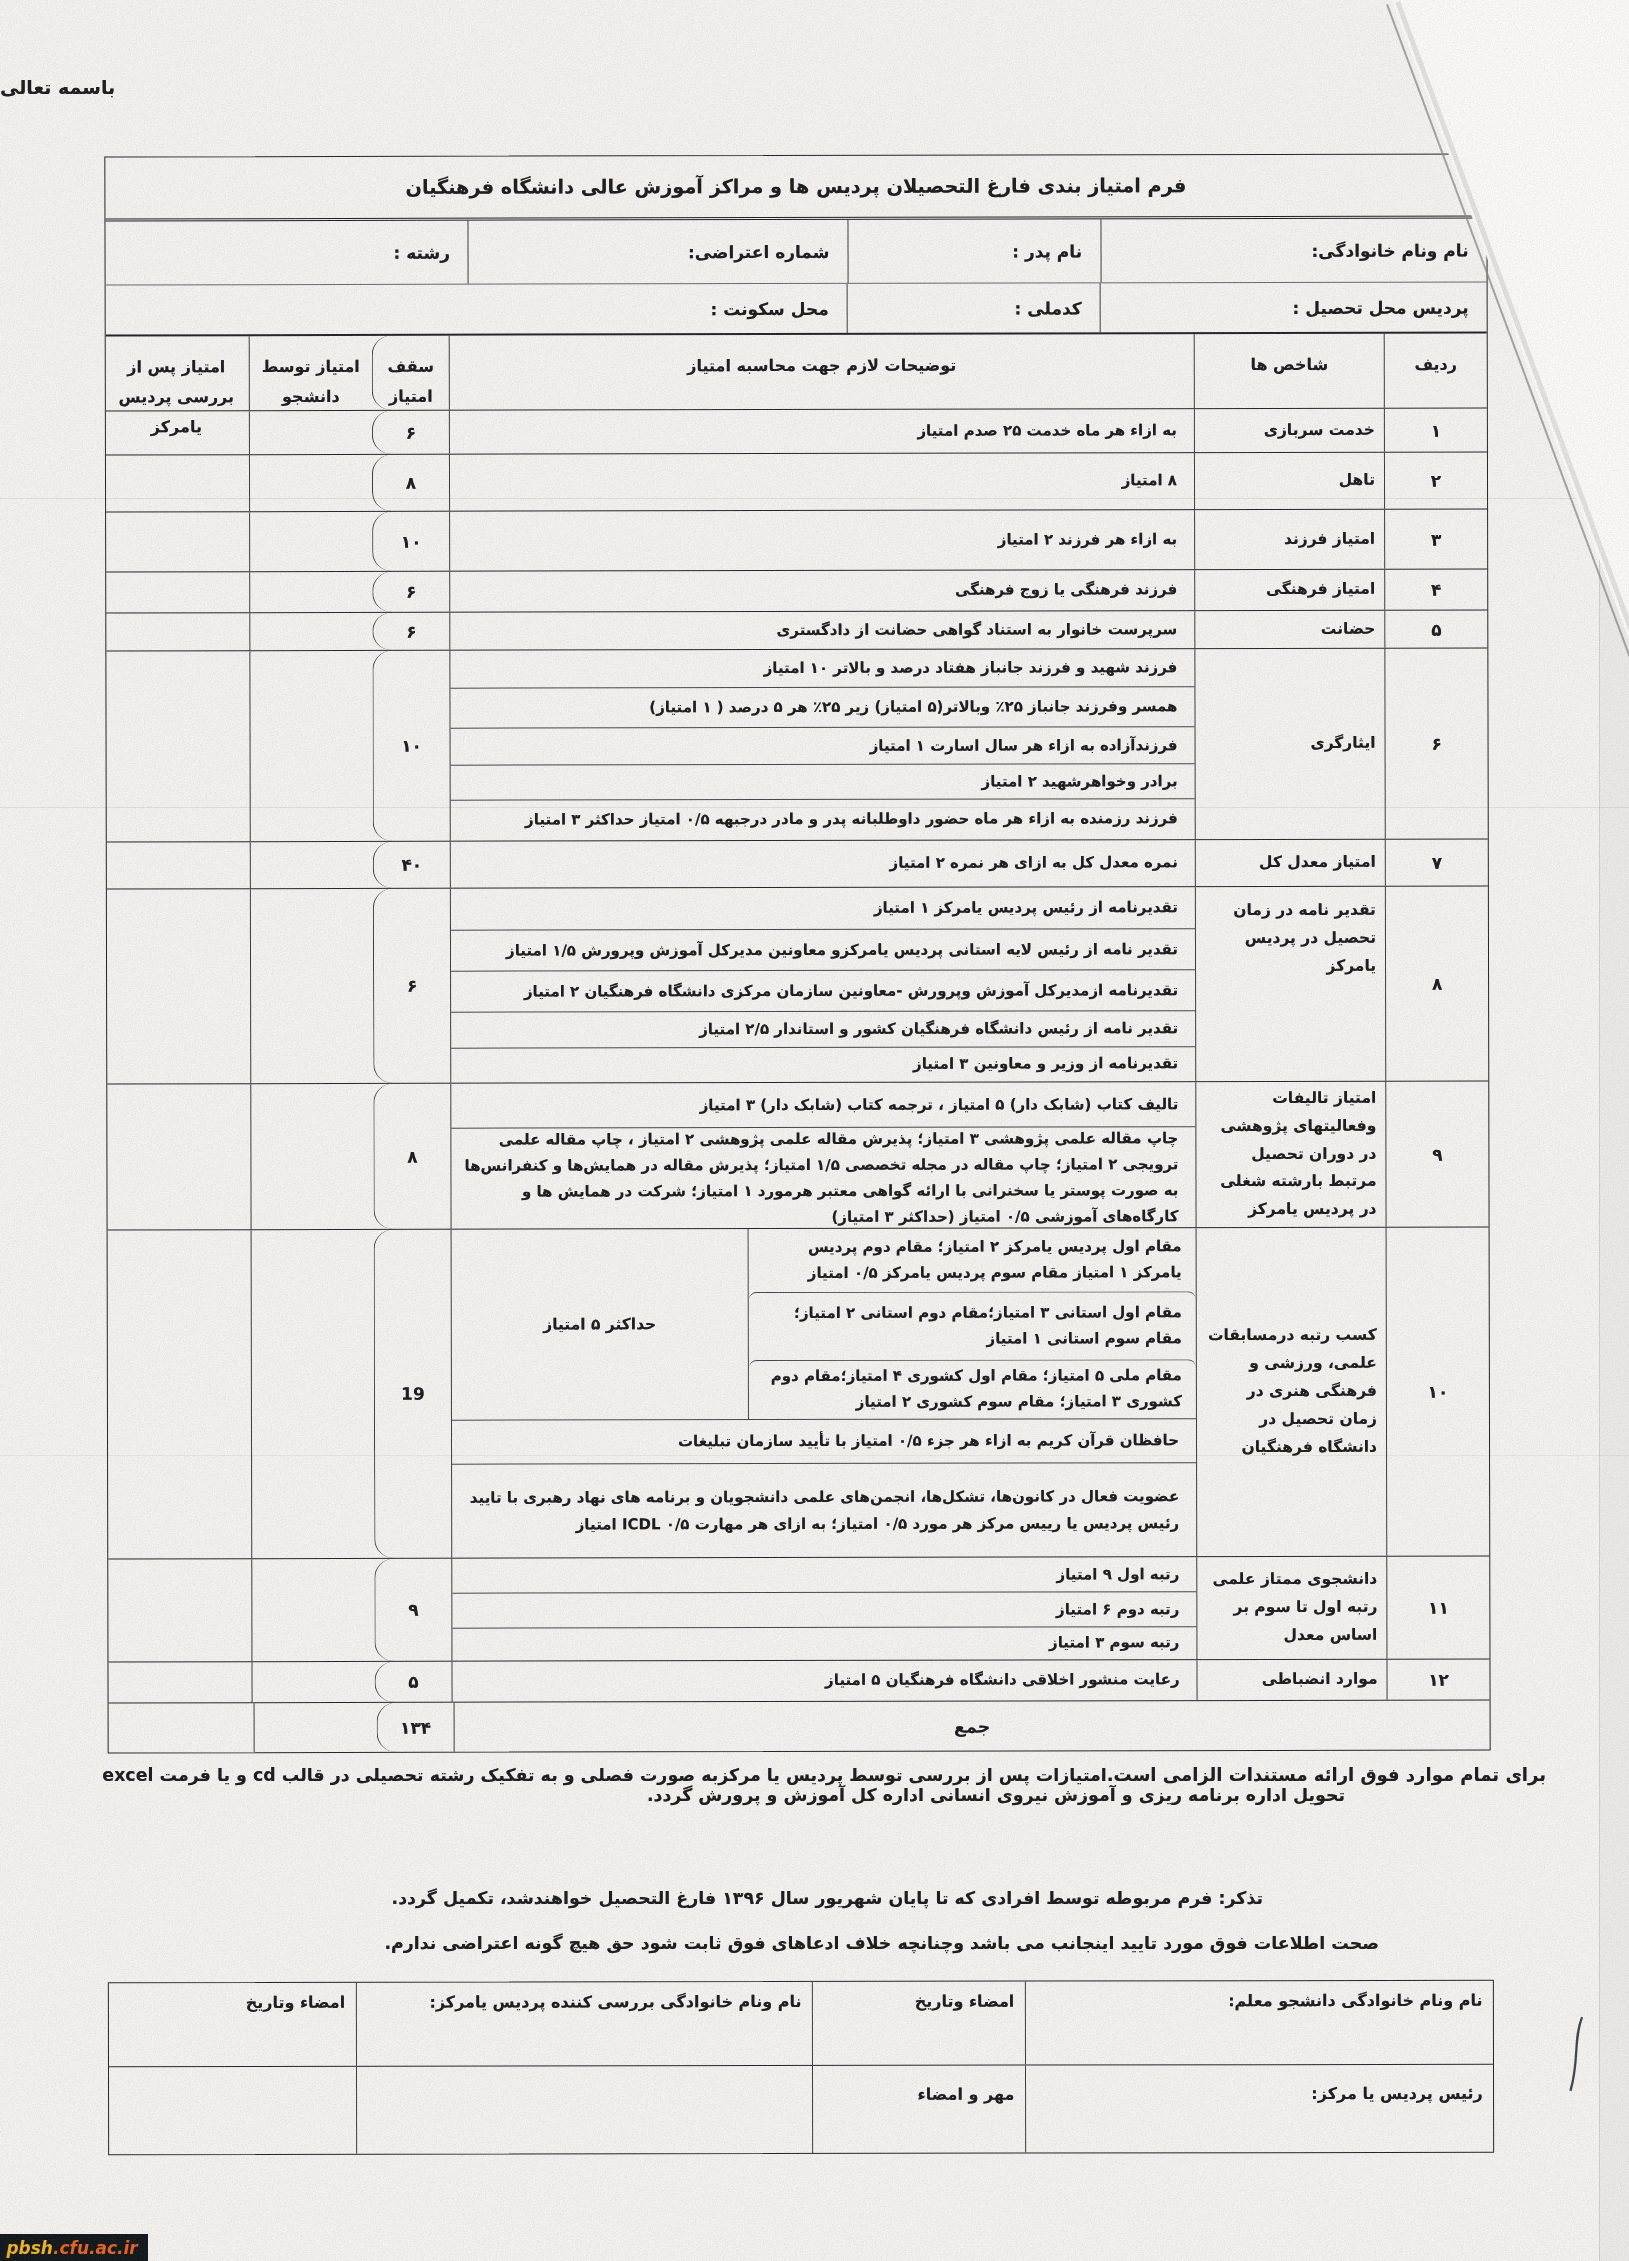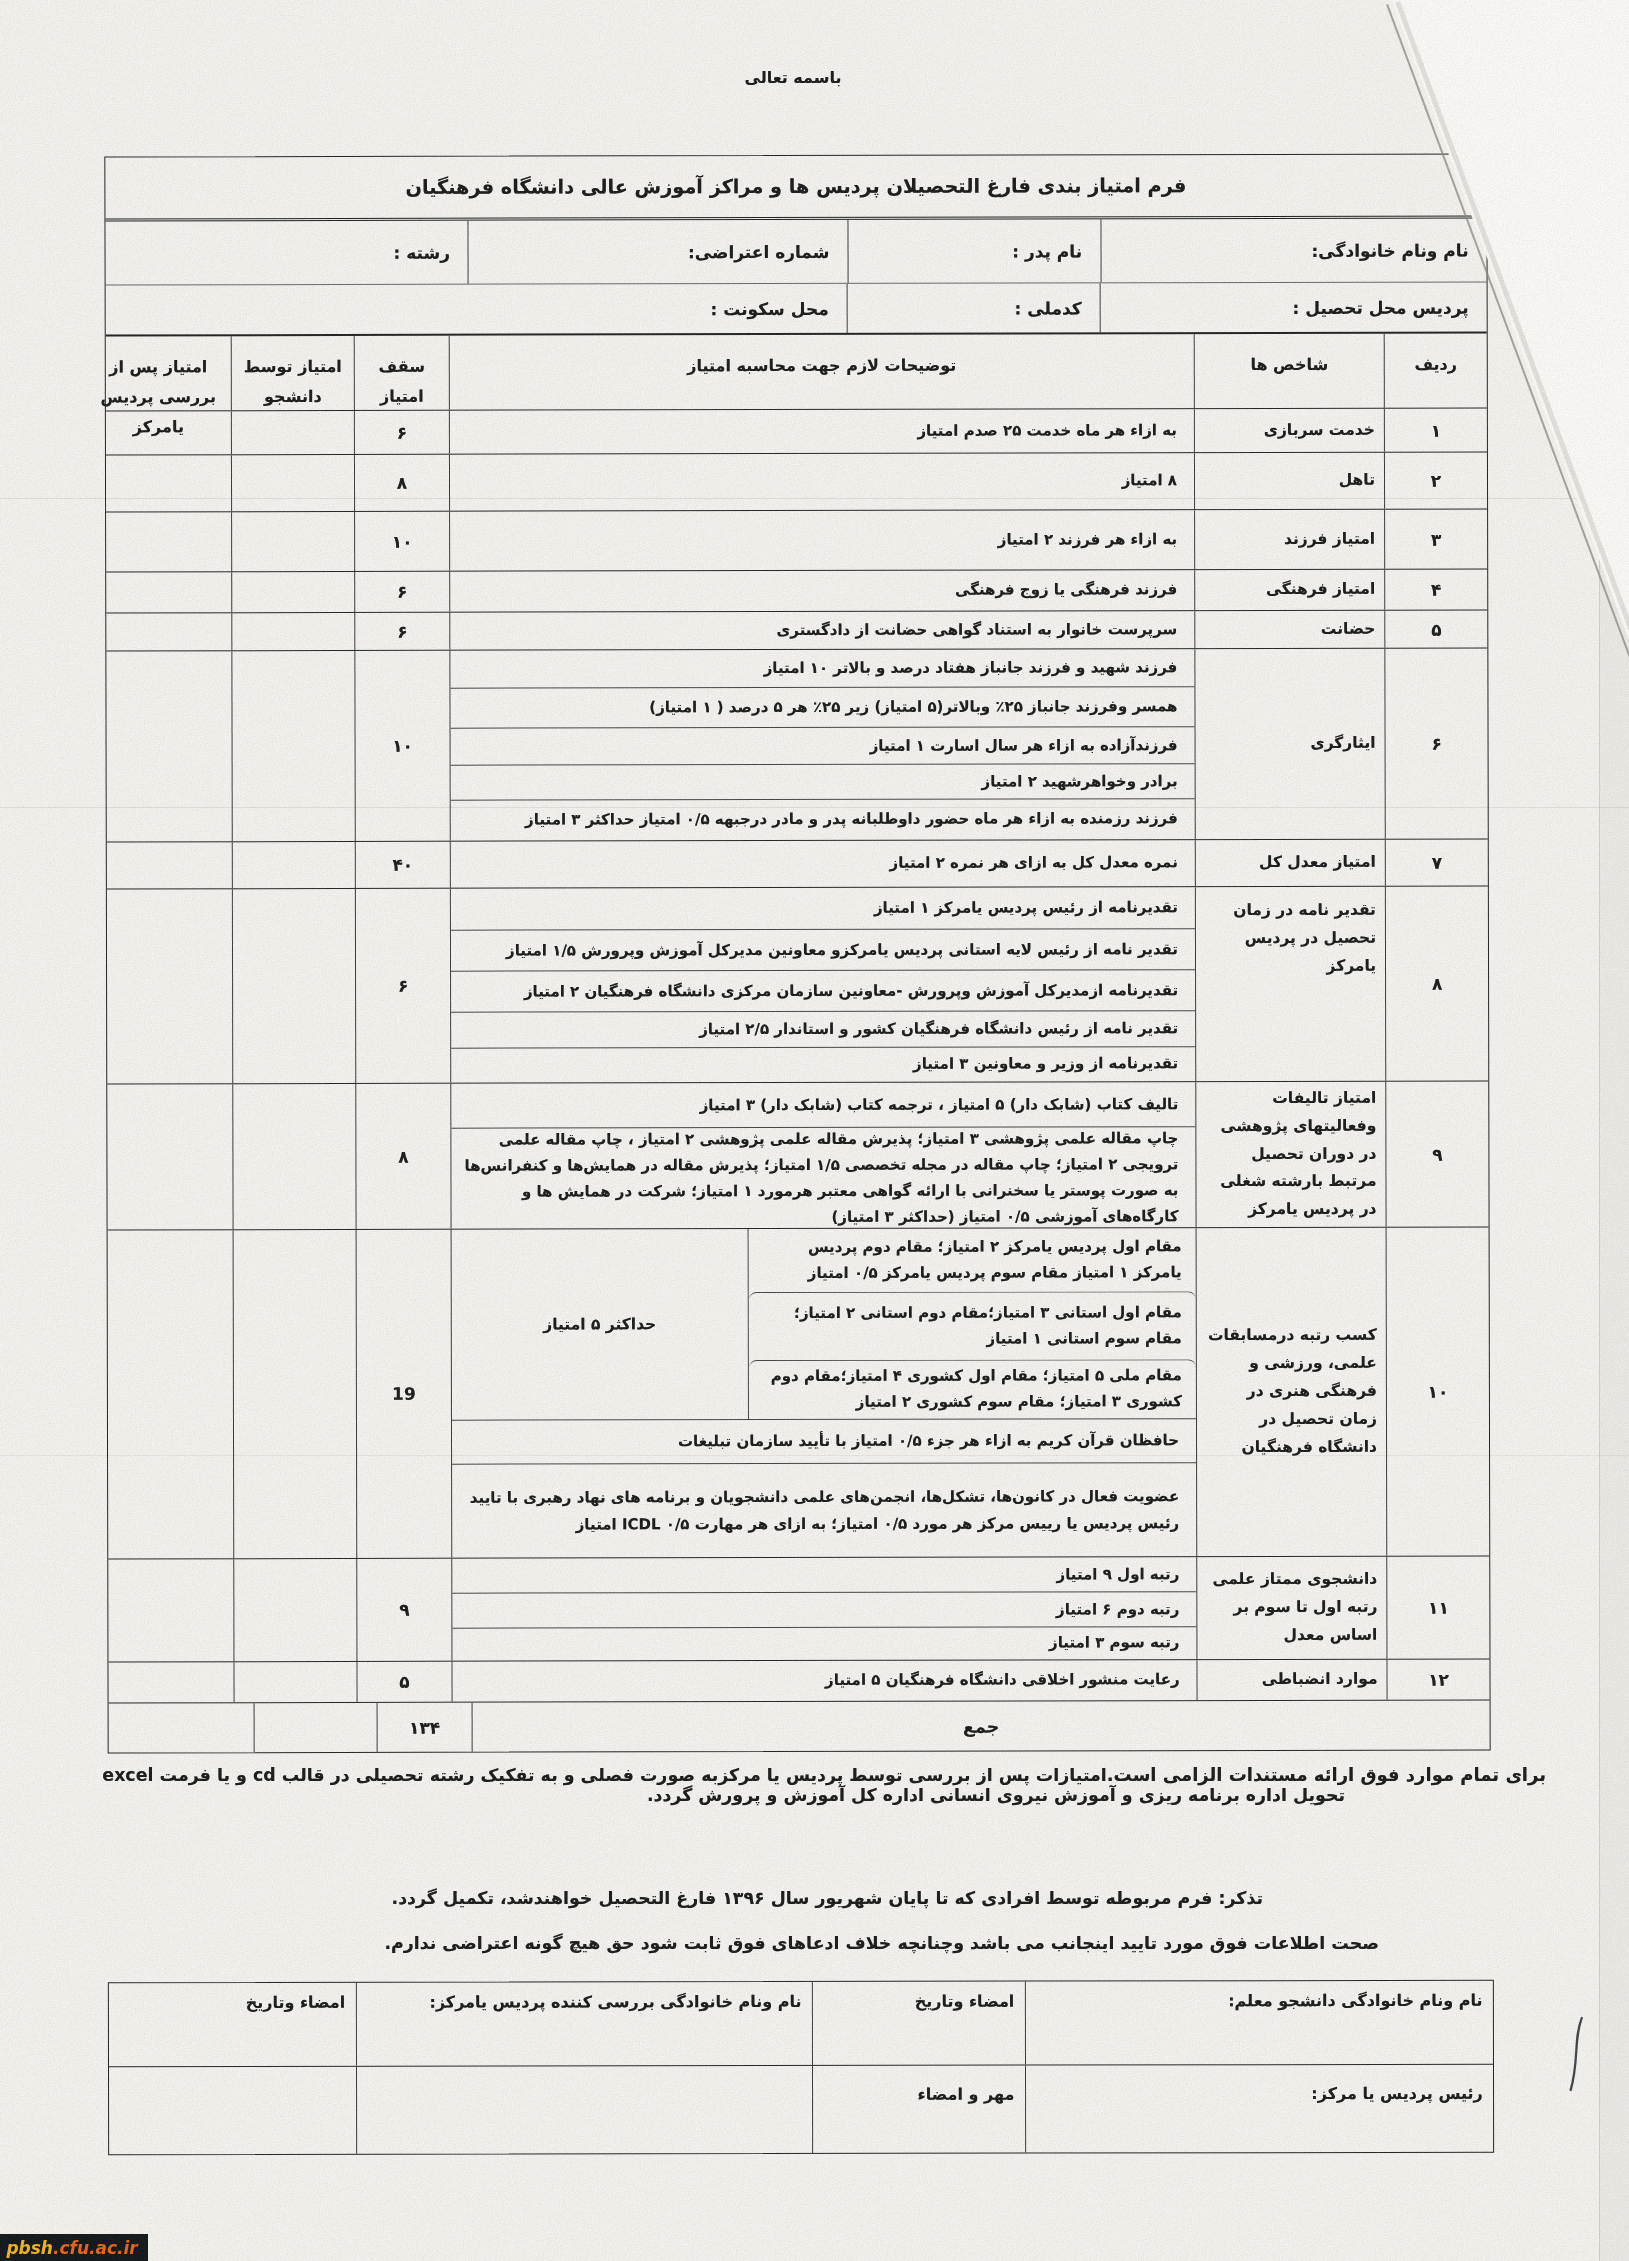--- a/index.html
+++ b/index.html
@@ -8,40 +8,40 @@
          text-shadow:0 0 0.6px rgba(25,25,25,.45);}
   .edge-right{position:absolute;top:0;right:0;width:30px;height:100%;background:#ebeae6;border-right:0;border-left:0.6px solid #d2d1cd;}
   .streak{position:absolute;left:0;width:100%;height:1.3px;background:rgba(110,110,104,.14);pointer-events:none;}
   
   .fold{position:absolute;left:1381px;top:-3.9px;width:258px;height:671px;background:#fbfaf7;
         clip-path:polygon(9px 0,258px 0,258px 671px);z-index:30;}
   .fold-line{position:absolute;left:1388px;top:3.9px;width:696px;height:1.9px;background:#8a8a84;
              transform-origin:0 0;transform:rotate(69.6deg);z-index:31;opacity:.75;}
   .fold-line2{position:absolute;left:1400px;top:1.3px;width:696px;height:4.5px;background:rgba(150,150,143,.25);
              transform-origin:0 0;transform:rotate(69.6deg);z-index:31;}
-  .bism{position:absolute;top:68px;left:0;width:1586px;text-align:center;font-size:16px;font-weight:bold;}
+  .bism{position:absolute;top:76px;left:0;width:1586px;text-align:left;font-size:19px;font-weight:bold;}
   
   .sheet{position:absolute;left:106px;top:155px;width:1383px;border:1.9px solid #222;box-sizing:border-box;transform:rotate(-0.12deg);}
   .title-row{height:64px;display:flex;align-items:center;justify-content:center;
              border-bottom:3.9px double #1c1c1c;box-sizing:border-box;font-size:19.3px;font-weight:bold;}
   .info-row{display:flex;box-sizing:border-box;}
   .info-row > div{box-sizing:border-box;display:flex;align-items:center;padding-right:18px;
                   font-size:17px;font-weight:bold;border-left:1.3px solid #3a3a3a;}
   .info-row > div:last-child{border-left:none;}
   .ir1{height:63px;}
   .ir2{height:50px;border-top:1.3px solid #6a6a6a;box-sizing:border-box;}
   .ic1{width:387px;}.ic2{width:253px;}.ic3{width:380px;}.ic4{width:363px;}
   
   .thead{display:flex;height:76px;border-top:2.6px solid #222;box-sizing:border-box;font-weight:bold;}
   .thead > div{box-sizing:border-box;display:flex;justify-content:center;padding-top:15.5px;
                text-align:center;font-size:16px;line-height:1.9;border-left:1.3px solid #3a3a3a;}
   .thead > div:last-child{border-left:none;}
   .trow{display:flex;border-top:1.9px solid #242424;box-sizing:border-box;}
   .c-no{width:103px;flex-shrink:0;}.c-ind{width:190px;flex-shrink:0;}.c-det{width:745px;flex-shrink:0;}
-  .c-cap{width:95px;flex-shrink:0;}.c-stu{width:123px;flex-shrink:0;}.c-rev{width:145px;flex-shrink:0;}
+  .c-cap{width:77px;flex-shrink:0;border-radius:19px;}.c-stu{width:123px;flex-shrink:0;}.c-rev{width:145px;flex-shrink:0;}
   .trow > div{box-sizing:border-box;border-left:1.3px solid #3a3a3a;}
   .trow > div:last-child{border-left:none;}
   .cell-mid{display:flex;align-items:center;justify-content:center;font-size:17px;font-weight:bold;}
   .ind{display:flex;align-items:center;padding:5.2px 9px;font-size:15.5px;font-weight:bold;line-height:1.8;}
   .ind.top{align-items:flex-start;padding-top:10.3px;}
   .det{display:flex;flex-direction:column;padding:0;}
   .ditem{box-sizing:border-box;display:flex;align-items:center;padding:2.6px 17px 2.6px 9px;
          font-size:15px;font-weight:bold;line-height:1.75;}
   .ditem + .ditem, .grp + .ditem{border-top:1.3px solid #454545;}
   .grp{display:flex;box-sizing:border-box;}

